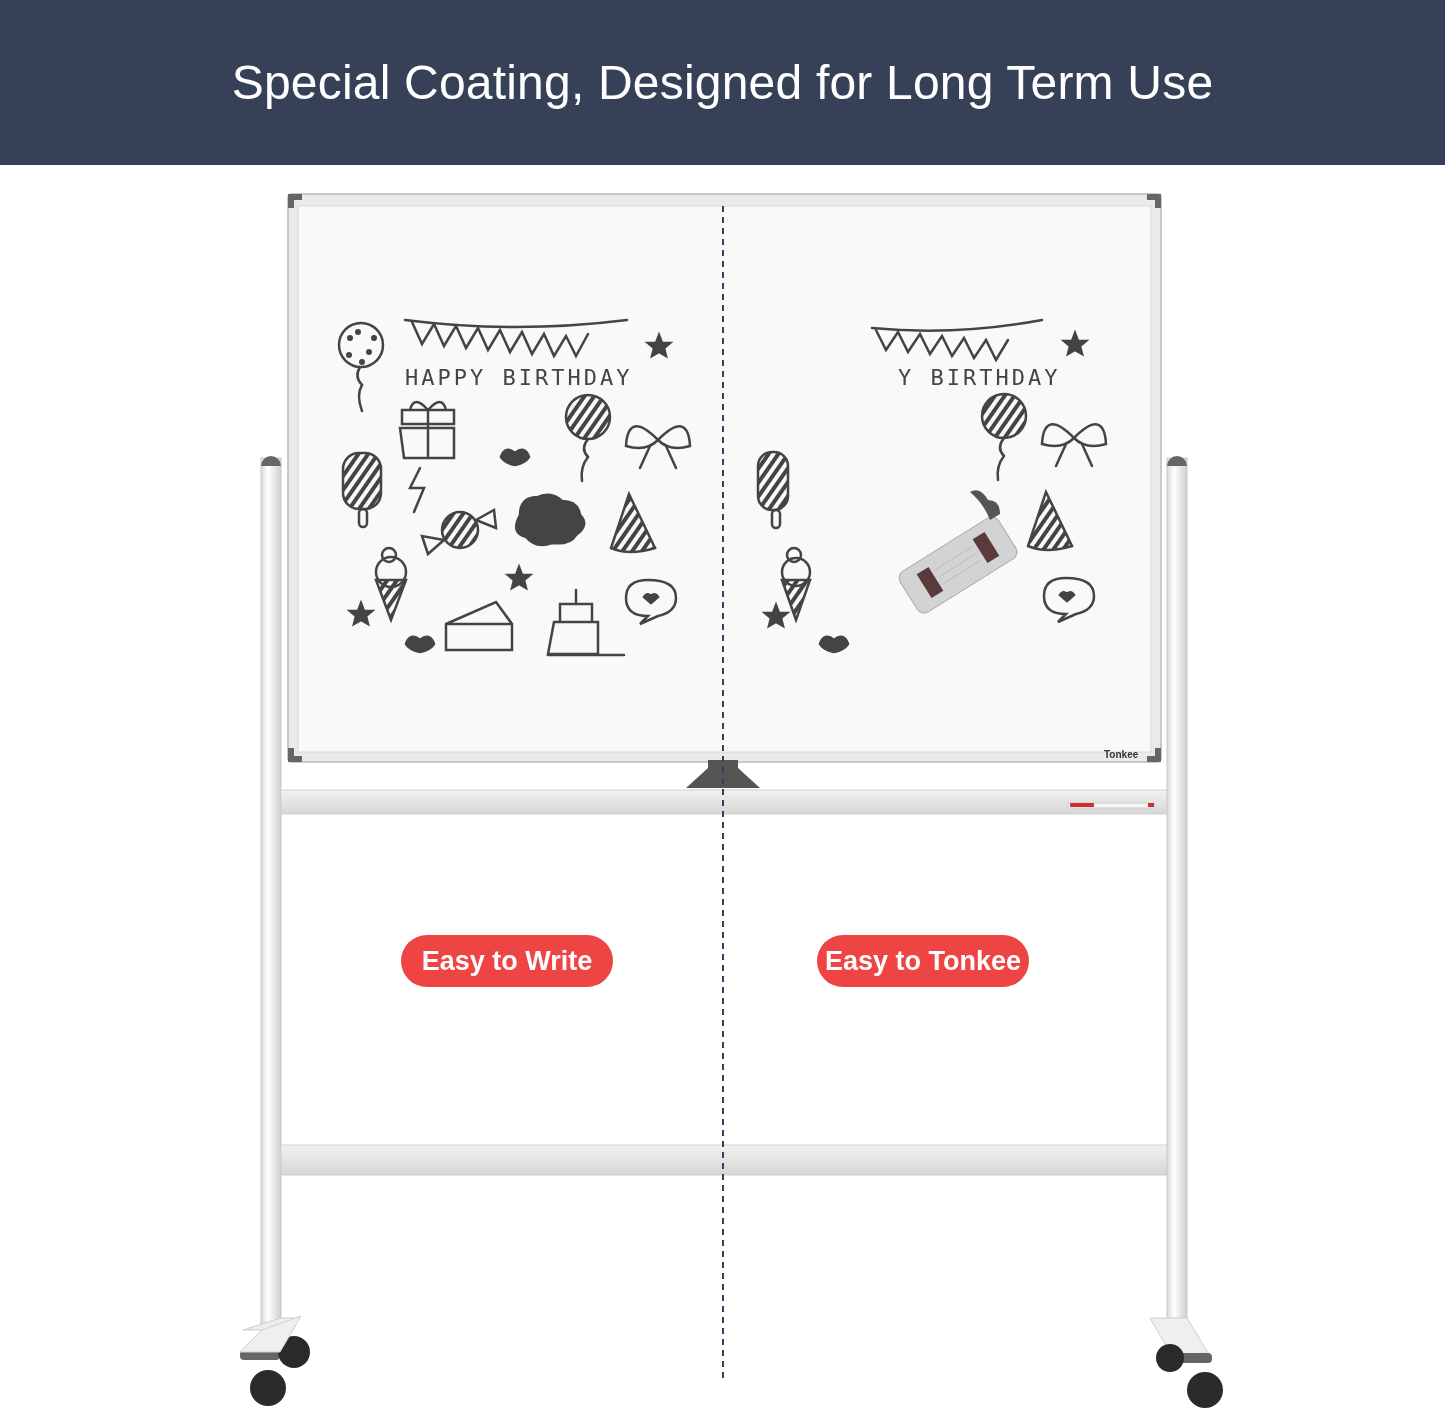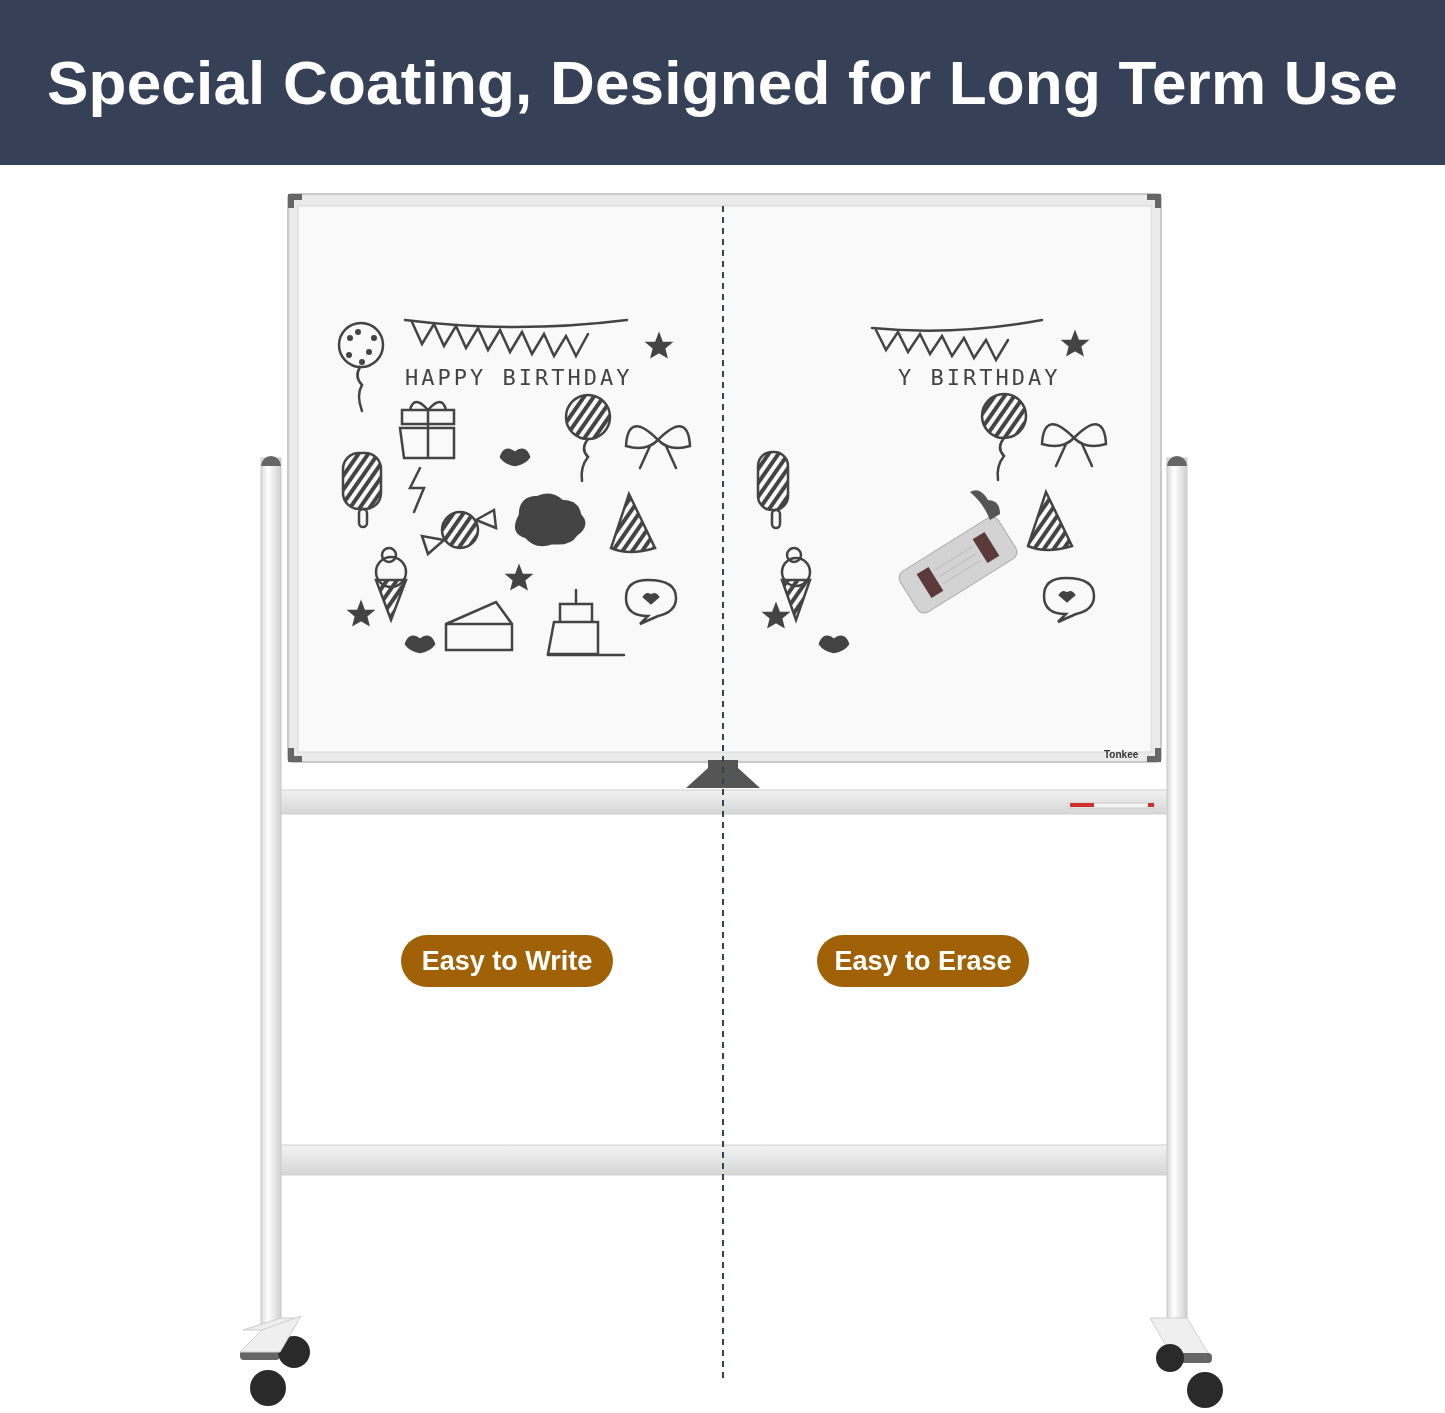--- a/index.html
+++ b/index.html
@@ -1,21 +1,21 @@
 <!DOCTYPE html>
 <html><head>
 <meta charset="utf-8">
 <style>
   html,body{margin:0;padding:0;}
   body{width:1445px;height:1413px;background:#ffffff;position:relative;overflow:hidden;font-family:"Liberation Sans",sans-serif;}
   .banner{position:absolute;left:0;top:0;width:1445px;height:165px;background:#364158;display:flex;align-items:center;justify-content:center;}
-  .banner h1{margin:12px;color:#ffffff;font-family:"Liberation Sans",sans-serif;font-weight:bold;font-size:62px;letter-spacing:0.2px;}
+  .banner h1{margin:12px;color:#ffffff;font-family:"Liberation Sans",sans-serif;font-weight:normal;font-size:48px;letter-spacing:0.2px;}
   .stage{position:absolute;left:0;top:165px;width:1445px;height:1248px;}
   .abs{position:absolute;}
-  .pill{position:absolute;height:52px;border-radius:26px;background:#a16207;color:#fff;font-family:"Liberation Sans",sans-serif;font-weight:bold;font-size:27px;display:flex;align-items:center;justify-content:center;}
+  .pill{position:absolute;height:52px;border-radius:26px;background:#ef4444;color:#fff;font-family:"Liberation Sans",sans-serif;font-weight:bold;font-size:27px;display:flex;align-items:center;justify-content:center;}
   .brand{position:absolute;font-family:"Liberation Sans",sans-serif;font-weight:bold;font-size:10px;color:#333;text-align:center;}
 </style>
 </head>
 <body>
 
 <div class="banner">
   <h1>Special Coating, Designed for Long Term Use</h1>
 </div>
 
 <div class="stage">
@@ -144,14 +144,14 @@
       <polygon points="1150,1318 1187,1318 1210,1356 1172,1356" fill="#efefef" stroke="#cfcfcf"></polygon>
       <rect x="1172" y="1353" width="40" height="10" rx="4" fill="#666"></rect>
       <circle cx="1170" cy="1358" r="14" fill="#2a2a2a"></circle>
       <circle cx="1205" cy="1390" r="18" fill="#2a2a2a"></circle>
     </g>
   </svg>
 
   <div class="brand" style="left:1104px;top:584px;">Tonkee</div>
 
   <div class="pill" style="left:401px;top:770px;width:212px;">Easy to Write</div>
-  <div class="pill" style="left:817px;top:770px;width:212px;">Easy to Erase</div>
+  <div class="pill" style="left:817px;top:770px;width:212px;">Easy to Tonkee</div>
 </div>
 
 </body></html>

